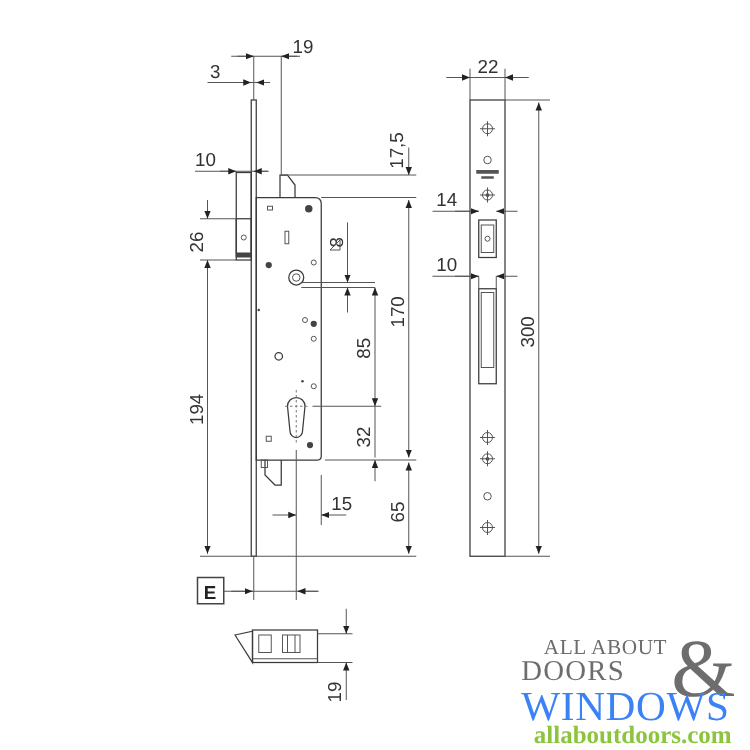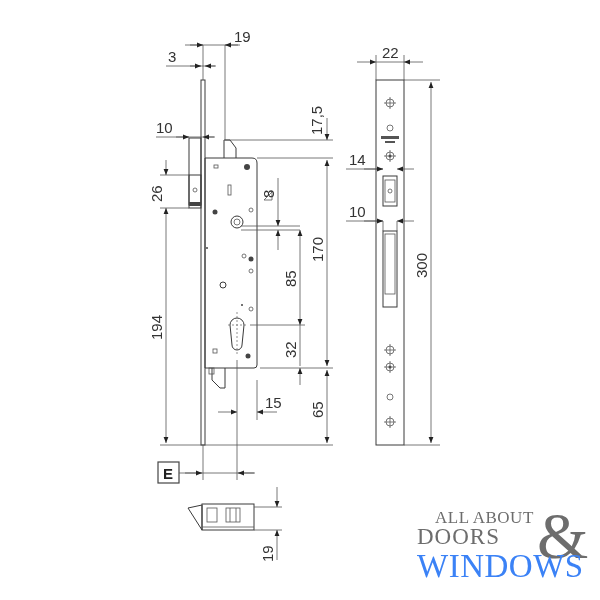--- a/index.html
+++ b/index.html
@@ -213,13 +213,14 @@
     <line x1="431" y1="82" x2="431" y2="443" class="thin" marker-start="url(#arr)" marker-end="url(#arr)"></line>
     <text transform="translate(427,278) rotate(-90)" class="dim">300</text>
   </g>
 </svg>
 
 <div class="logo">
   <div class="logo-l1">ALL ABOUT</div>
   <div class="logo-l2">DOORS</div>
   <div class="logo-amp">&amp;</div>
   <div class="logo-l3">WINDOWS</div>
+  <div class="logo-url">allaboutdoors.com</div>
 </div>
 
 </body></html>

